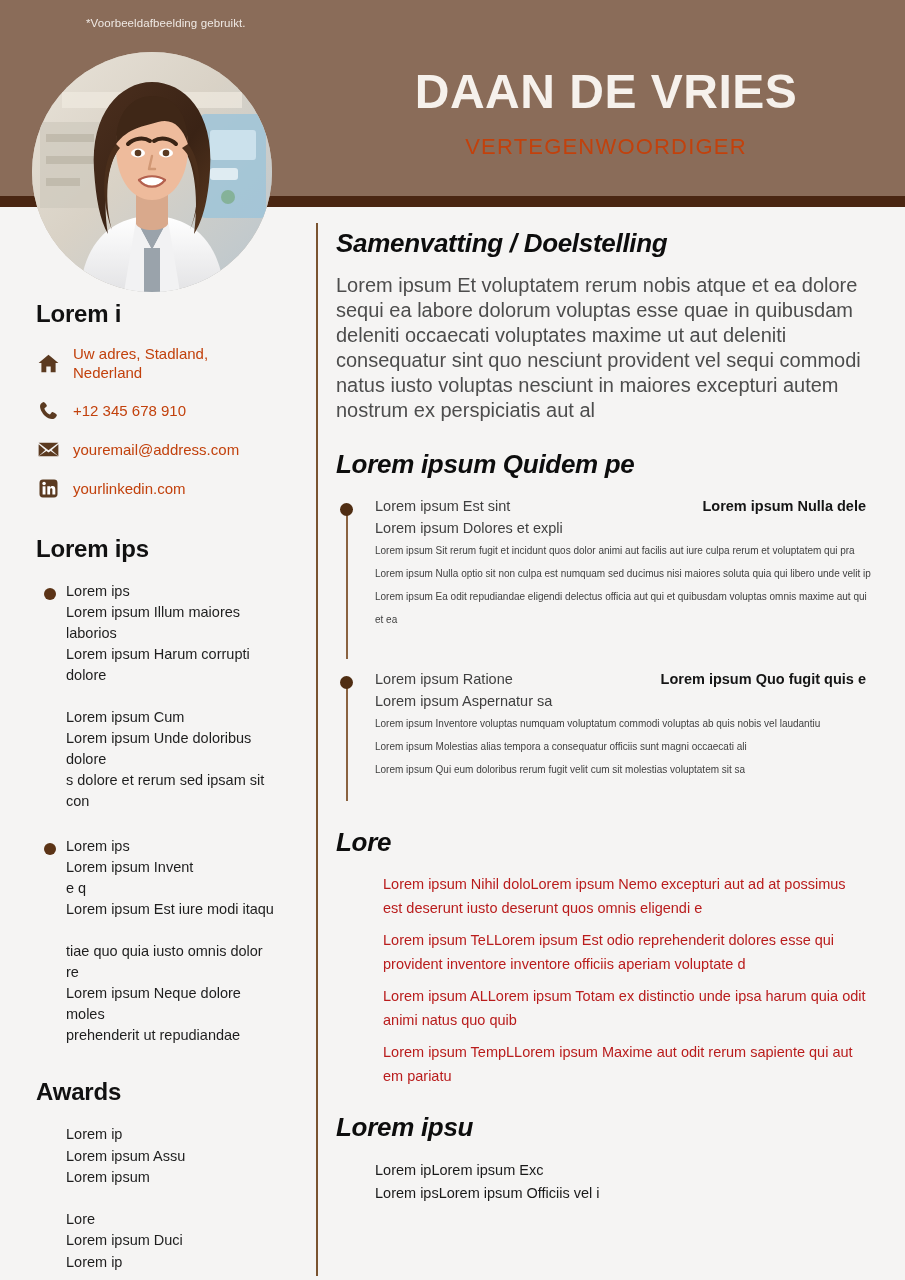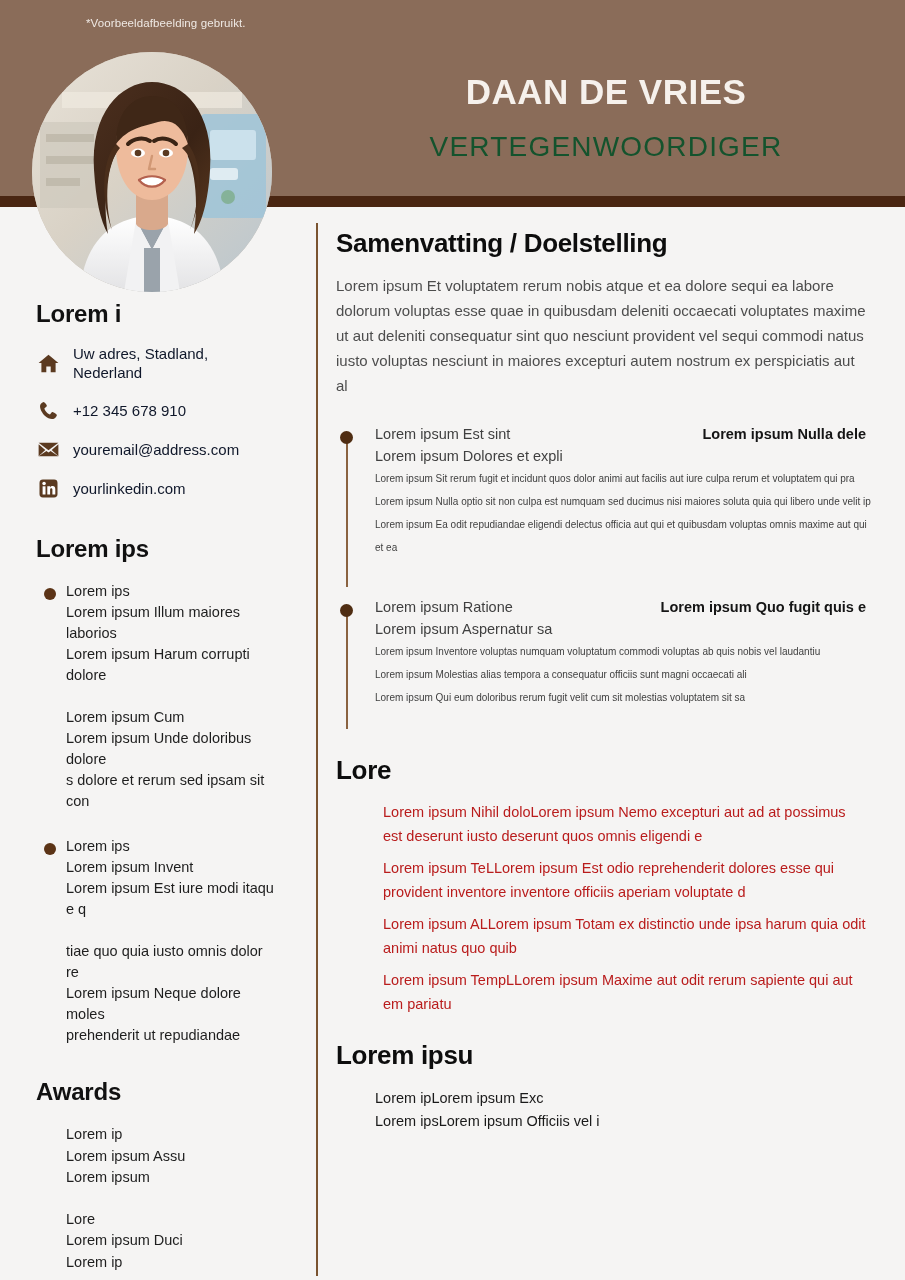--- a/index.html
+++ b/index.html
@@ -49,33 +49,33 @@
     letter-spacing: 0.1px;
     white-space: nowrap;
   }
   .name-block {
     position: absolute;
     left: 336px;
     top: 62px;
     width: 540px;
   }
   .name-title {
-    font-size: 35px;
+    font-size: 48px;
     line-height: 60px;
     font-weight: 700;
     color: #f6f1ec;
     letter-spacing: 0.5px;
     text-align: center;
     white-space: nowrap;
   }
   .name-role {
     margin-top: 12px;
-    font-size: 28px;
+    font-size: 22px;
     line-height: 26px;
-    color: #14532d;
+    color: #c2410c;
     letter-spacing: 1.2px;
     text-align: center;
     font-weight: 400;
   }
 
   
   .portrait {
     position: absolute;
     left: 32px;
     top: 52px;
@@ -117,21 +117,21 @@
     height: 22px;
     margin-right: 13px;
     flex: 0 0 24px;
     display: flex;
     align-items: center;
     justify-content: center;
     color: #5b3a20;
   }
   .contact-text {
     font-size: 15px;
-    color: #0f172a;
+    color: #c2410c;
     line-height: 19px;
   }
 
   .side-group { position: relative; margin-bottom: 16px; padding-left: 30px; }
   .side-dot {
     position: absolute;
     left: 8px;
     top: 7px;
     width: 12px;
     height: 12px;
@@ -168,23 +168,24 @@
     left: 336px;
     top: 228px;
     width: 540px;
   }
   .main-heading {
     font-size: 26px;
     font-weight: 700;
     color: #0d0d0d;
     letter-spacing: -0.3px;
     margin: 0 0 14px 0;
+    font-style: italic;
   }
   .summary-text {
-    font-size: 15px;
+    font-size: 20px;
     line-height: 25px;
     color: #4d4d4d;
     margin: 0 0 26px 0;
     max-width: 530px;
   }
   .section-gap { margin-top: 24px; }
 
   
   .timeline { position: relative; }
   .tl-entry {
@@ -393,22 +394,22 @@
         <div class="side-line">Lorem ipsum Cum</div>
         <div class="side-line">Lorem ipsum Unde doloribus dolore</div>
         <div class="side-line">s dolore et rerum sed ipsam sit con</div>
       </div>
     </div>
 
     <div class="side-group" style="margin-top:24px;">
       <span class="side-dot"></span>
       <div class="side-line">Lorem ips</div>
       <div class="side-line">Lorem ipsum Invent</div>
+      <div class="side-line">e q</div>
       <div class="side-line">Lorem ipsum Est iure modi itaqu</div>
-      <div class="side-line">e q</div>
       <div class="side-sub">
         <div class="side-line">tiae quo quia iusto omnis dolor re</div>
         <div class="side-line">Lorem ipsum Neque dolore moles</div>
         <div class="side-line">prehenderit ut repudiandae</div>
       </div>
     </div>
 
     <div class="side-heading awards">Awards</div>
 
     <div class="award-block">
@@ -422,20 +423,21 @@
       <div class="award-line">Lorem ip</div>
     </div>
 
   </div>
 
   <div class="main">
 
     <div class="main-heading">Samenvatting / Doelstelling</div>
     <p class="summary-text">Lorem ipsum Et voluptatem rerum nobis atque et ea dolore sequi ea labore dolorum voluptas esse quae in quibusdam deleniti occaecati voluptates maxime ut aut deleniti consequatur sint quo nesciunt provident vel sequi commodi natus iusto voluptas nesciunt in maiores excepturi autem nostrum ex perspiciatis aut al</p>
 
+    <div class="main-heading">Lorem ipsum Quidem pe</div>
 
     <div class="timeline">
 
       <div class="tl-entry">
         <span class="tl-dot"></span>
         <span class="tl-rail"></span>
         <div class="tl-head">
           <div class="tl-role">Lorem ipsum Est sint</div>
           <div class="tl-company">Lorem ipsum Nulla dele</div>
         </div>

